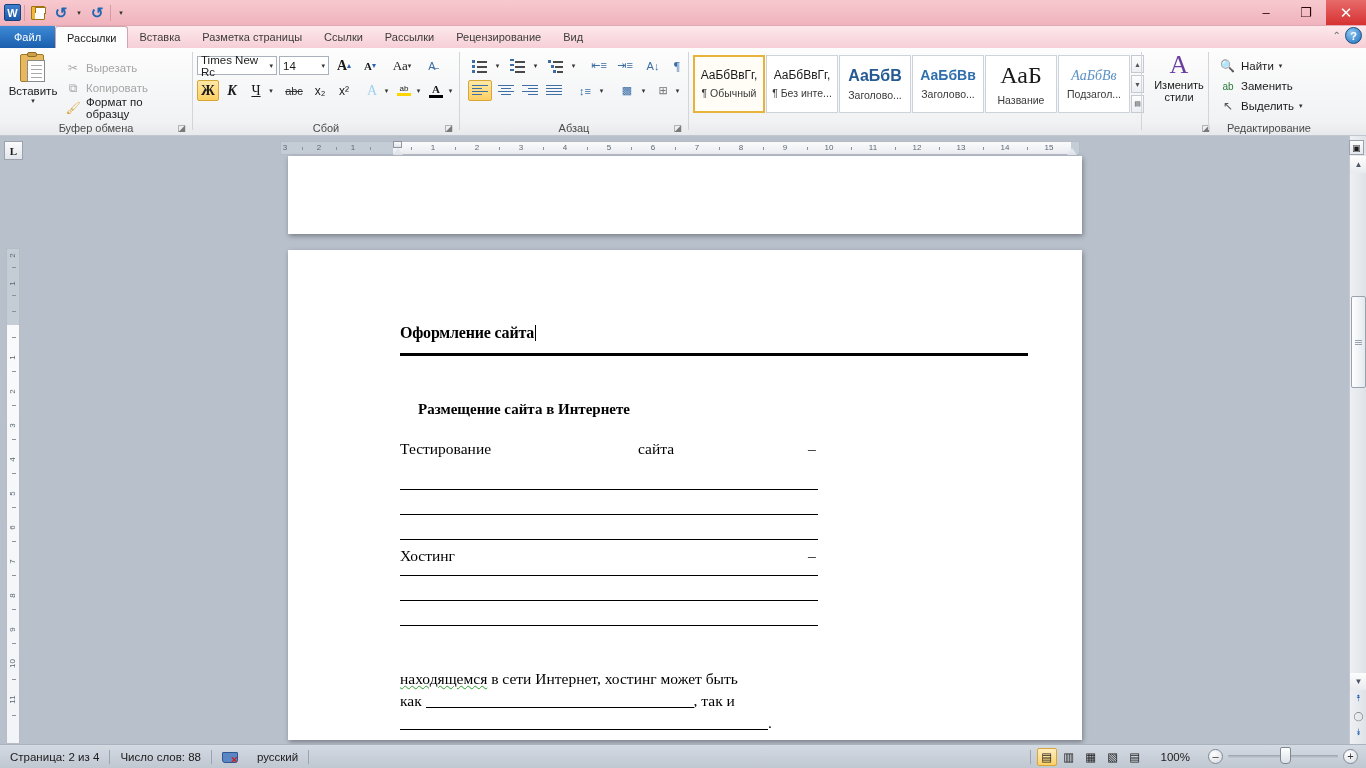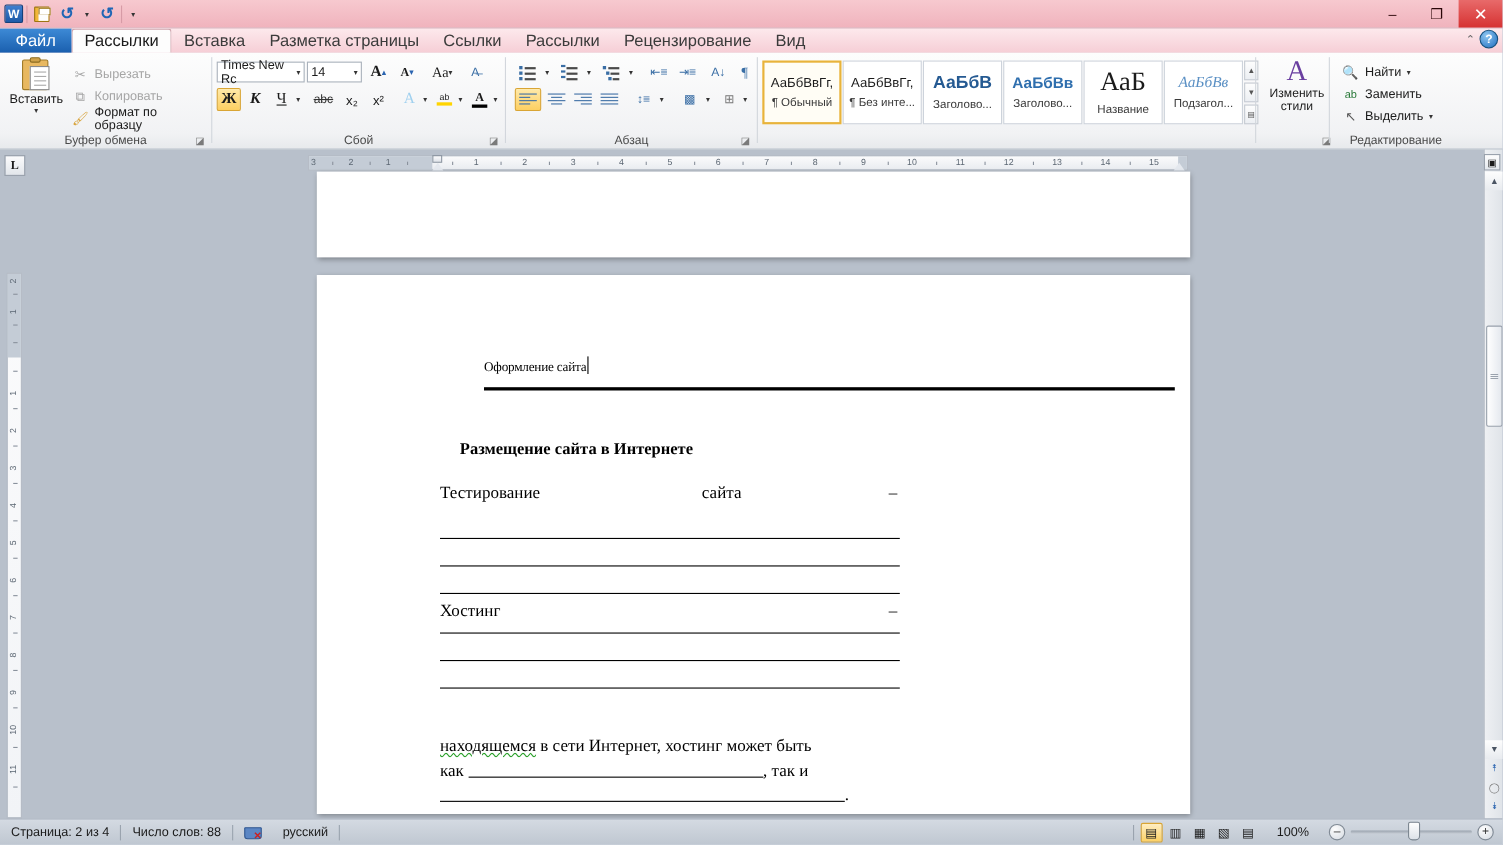--- a/index.html
+++ b/index.html
@@ -45,21 +45,21 @@
   .wbtn.close{background:linear-gradient(to bottom,#e86a6a,#d63232);color:#fff;font-size:15px;}
 
   
   .tabbar{
     position:absolute;left:0;top:26px;width:1366px;height:22px;
     background:linear-gradient(to bottom,#fde9ec,#f6ced6);
     display:flex;align-items:flex-end;
   }
   .tab{
     height:22px;padding:0 11px;display:flex;align-items:center;
-    font-size:15px;color:#3b3b3b;cursor:pointer;white-space:nowrap;
+    font-size:11px;color:#3b3b3b;cursor:pointer;white-space:nowrap;
   }
   .tab.file{background:linear-gradient(to bottom,#3d8ad6,#1a5fae);color:#fff;height:22px;padding:0 14px;}
   .tab.active{
     background:#fdfdfd;color:#1b1b1b;
     border:1px solid #cfa6ae;border-bottom:none;
     border-radius:3px 3px 0 0;
   }
   .ribbon-help{position:absolute;right:4px;top:27px;display:flex;align-items:center;gap:4px;}
   .chev-up{font-size:10px;color:#666;cursor:pointer;}
   .help-btn{
@@ -172,22 +172,22 @@
   .page{
     position:absolute;background:#fff;box-shadow:1px 2px 5px rgba(0,0,0,.35);
   }
   .page-prev{left:288px;top:156px;width:794px;height:78px;}
   .page-cur{left:288px;top:250px;width:794px;height:490px;}
 
   
   .doc{font-family:"Liberation Serif",serif;color:#000;}
   .h-main{
     position:absolute;left:400px;top:324px;width:628px;
-    font-size:12px;font-weight:normal;letter-spacing:-.2px;
-    border-bottom:3px solid #000;padding-bottom:11px;margin-left:40px;
+    font-size:16px;font-weight:bold;letter-spacing:-.2px;
+    border-bottom:3px solid #000;padding-bottom:11px;
   }
   .caret{display:inline-block;width:1px;height:16px;background:#000;vertical-align:-3px;margin-left:1px;}
   .h-sub{
     position:absolute;left:418px;top:401px;font-size:15px;font-weight:bold;
   }
   .ln-row{position:absolute;font-size:15.5px;}
   .ln-row .lead{position:absolute;left:0;}
   .ln-row .mid{position:absolute;left:238px;}
   .ln-row .dash{position:absolute;left:408px;}
   .blank{position:absolute;left:400px;width:418px;border-bottom:1.3px solid #000;height:0;}

